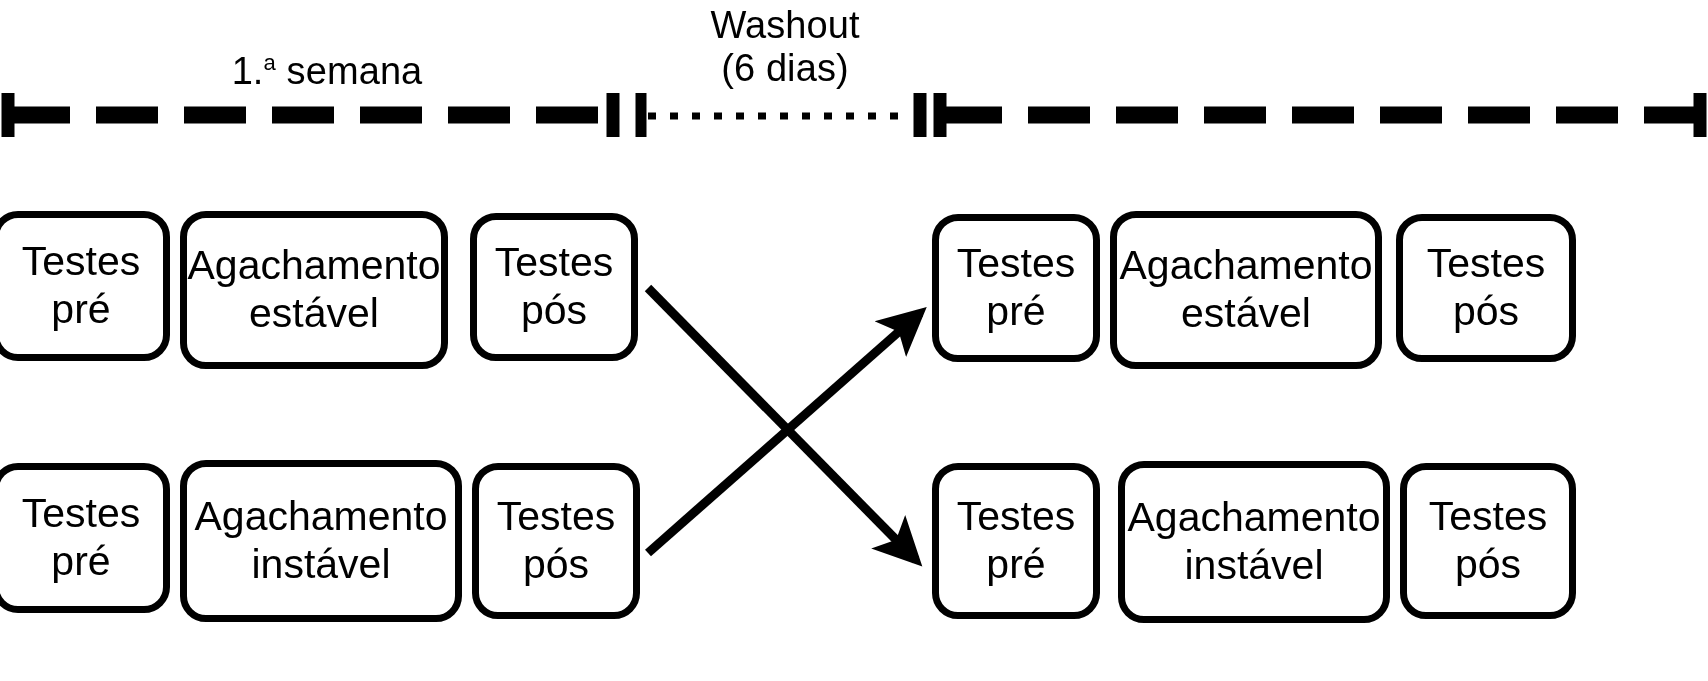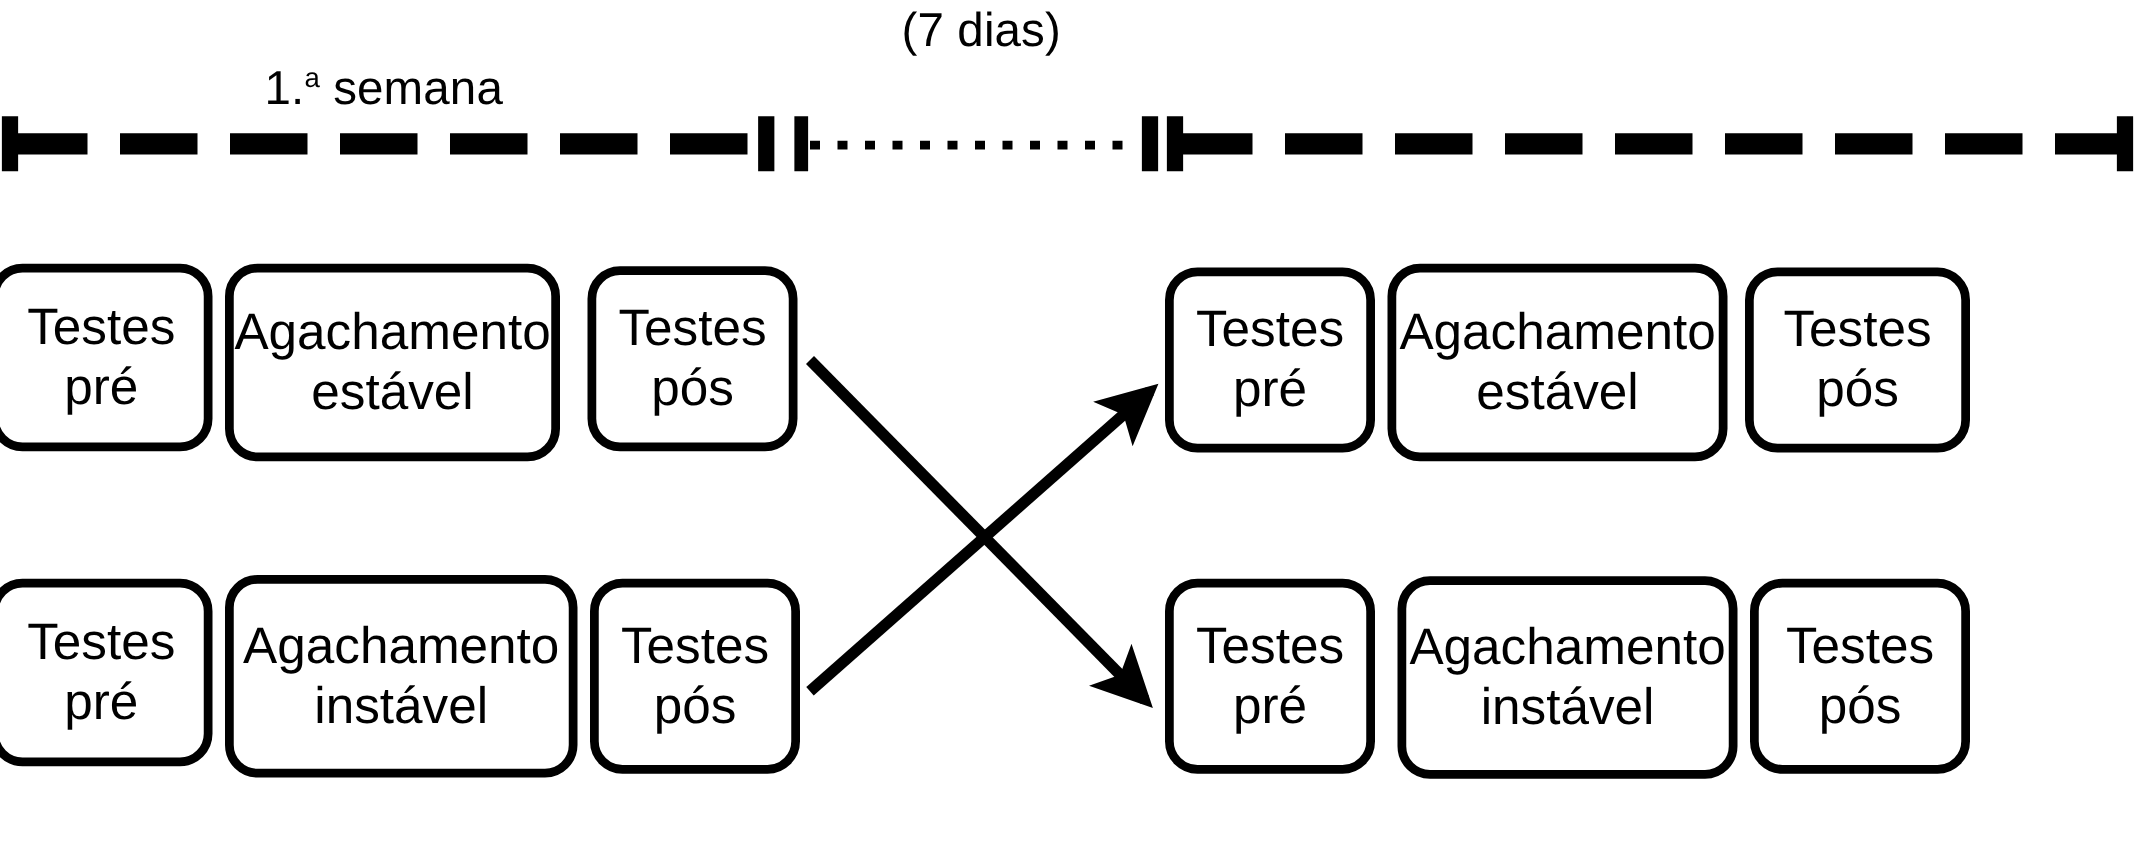--- a/index.html
+++ b/index.html
@@ -88,26 +88,27 @@
       <line x1="920" y1="93" x2="920" y2="137" stroke="#000" stroke-width="13"></line>
     </g>
 
     <g>
       <line x1="940" y1="115" x2="1700" y2="115" stroke="#000" stroke-width="17" stroke-dasharray="62 26" stroke-linecap="butt"></line>
       <line x1="940" y1="93" x2="940" y2="137" stroke="#000" stroke-width="13"></line>
       <line x1="1700" y1="93" x2="1700" y2="137" stroke="#000" stroke-width="13"></line>
     </g>
   </svg>
 
-  <div class="timeline-label" style="left:162px; top:50px; width:290px;">
+  <div class="timeline-label" style="left:182px; top:50px; width:290px;">
     <span>1.</span><sup>a</sup><span> semana</span>
   </div>
 
   <div class="timeline-label" style="left:640px; top:4px; width:290px;">
-    <div>(7 dias)</div>
+    <div>Washout</div>
+    <div>(6 dias)</div>
   </div>
 
 
   <div class="box" style="left:-8px; top:211px; width:178px; height:150px;">
     <span class="box-label">Testes
 pré</span>
   </div>
   <div class="box" style="left:180px; top:211px; width:268px; height:158px;">
     <span class="box-label">Agachamento
 estável</span>

